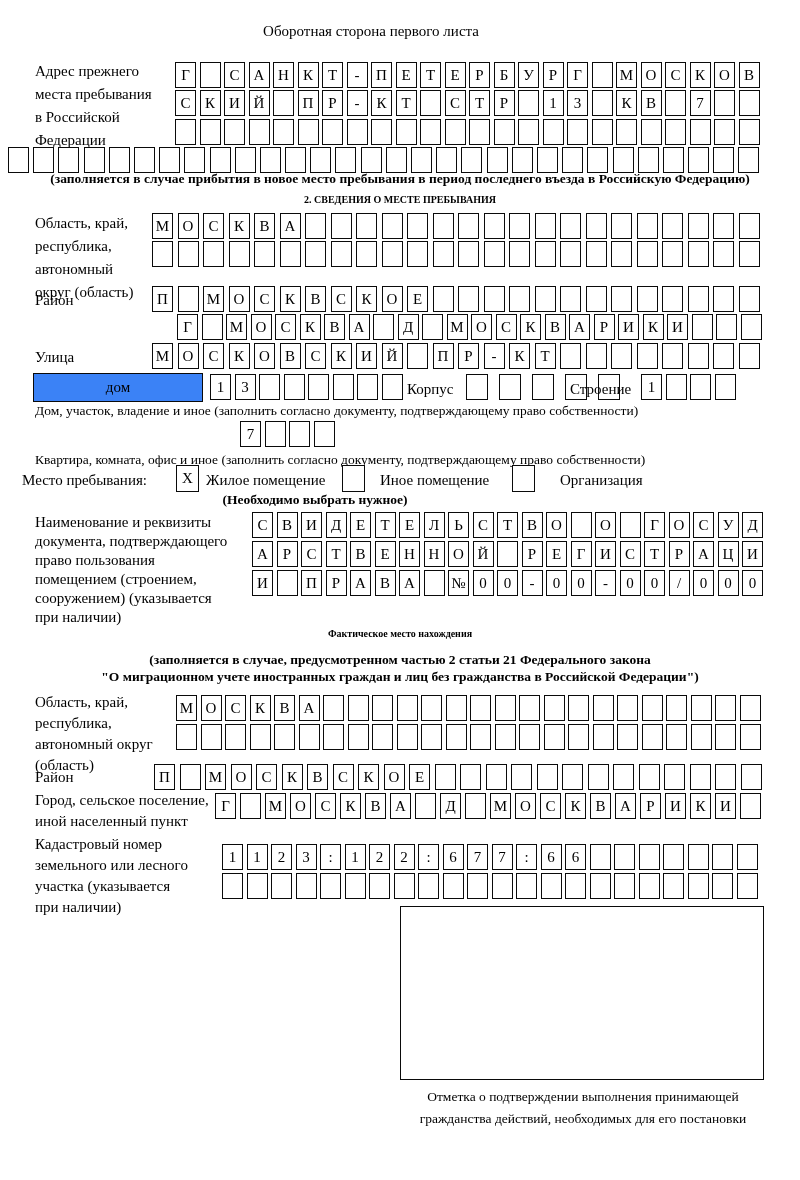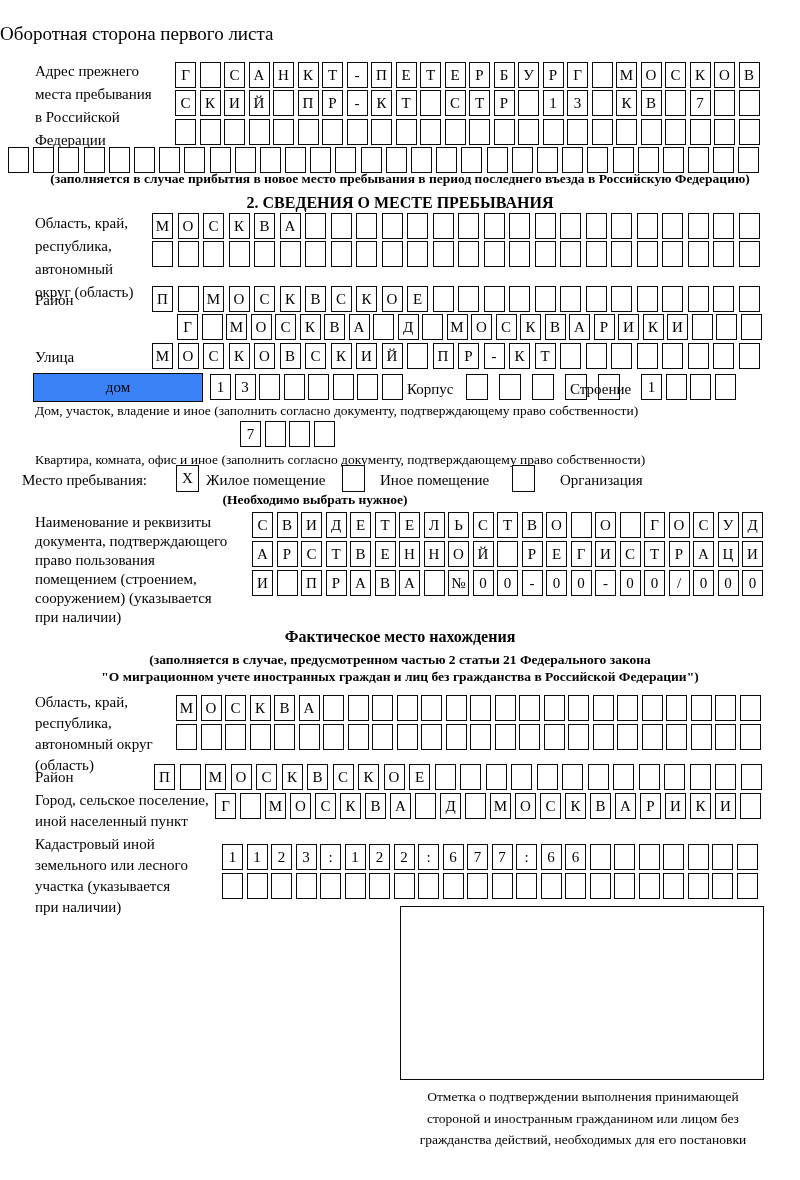--- a/index.html
+++ b/index.html
@@ -1,23 +1,23 @@
 <!DOCTYPE html>
 <html><head>
 <meta charset="utf-8">
 <style>
   html,body{margin:0;padding:0;background:#fff;}
   .page{position:relative;width:800px;height:1180px;background:#ffffff;overflow:hidden;
         font-family:"Liberation Serif","DejaVu Serif",serif;color:#000;}
-  .hdr{position:absolute;font-size:19px;text-align:left;}
+  .hdr{position:absolute;font-size:15px;text-align:center;}
   .lbl{position:absolute;font-size:15px;line-height:23px;white-space:nowrap;}
   .lh22{line-height:22px}.lh21{line-height:21px}.lh19{line-height:19px}
   .note{position:absolute;font-size:13.5px;white-space:nowrap;}
   .center{text-align:center;white-space:normal;font-weight:bold;}
-  .heading{position:absolute;left:0;width:800px;text-align:center;font-weight:bold;font-size:16px;}
+  .heading{position:absolute;left:0;width:800px;text-align:center;font-weight:bold;font-size:10px;}
   .cellrow{position:absolute;display:flex;gap:3.5px;}
   .g40{gap:4px}.g42{gap:4.2px}.g45{gap:4.5px}.gk{gap:11px}
   .cell{flex:none;width:21px;height:26px;box-sizing:border-box;border:1.6px solid #0a0a0a;
         display:flex;align-items:center;justify-content:center;font-size:15px;background:#fff;}
   .gk .cell{width:22px;}
   .fieldbox{position:absolute;box-sizing:border-box;border:1.7px solid #0a0a0a;background:#3b82f6;
         display:flex;align-items:center;justify-content:center;font-size:15px;}
   .cb{position:absolute;width:23px;height:27px;box-sizing:border-box;border:1.7px solid #0a0a0a;
         display:flex;align-items:center;justify-content:center;font-size:15px;background:#fff;}
   .stamp{position:absolute;box-sizing:border-box;border:1.7px solid #0a0a0a;background:#fff;}
@@ -529,21 +529,21 @@
       <span class="cell">В</span>
       <span class="cell">А</span>
       <span class="cell">Р</span>
       <span class="cell">И</span>
       <span class="cell">К</span>
       <span class="cell">И</span>
       <span class="cell"></span>
     </div>
 
   <div class="lbl lh21" style="left:35px;top:834px;">
-      <div>Кадастровый иной</div>
+      <div>Кадастровый номер</div>
       <div>земельного или лесного</div>
       <div>участка (указывается</div>
       <div>при наличии)</div>
     </div>
   <div class="cellrow" style="left:222px;top:844px;">
       <span class="cell">1</span>
       <span class="cell">1</span>
       <span class="cell">2</span>
       <span class="cell">3</span>
       <span class="cell">:</span>
@@ -586,17 +586,16 @@
       <span class="cell"></span>
       <span class="cell"></span>
       <span class="cell"></span>
       <span class="cell"></span>
       <span class="cell"></span>
     </div>
 
   <div class="stamp" style="left:400px;top:906px;width:364px;height:174px;"></div>
   <div class="cap" style="left:398px;top:1086px;width:370px;">
       <div>Отметка о подтверждении выполнения принимающей</div>
-      <div>стороной и иностранным гражданином или лицом без</div>
       <div>гражданства действий, необходимых для его постановки</div>
     </div>
 
 </div>
 
 </body></html>

